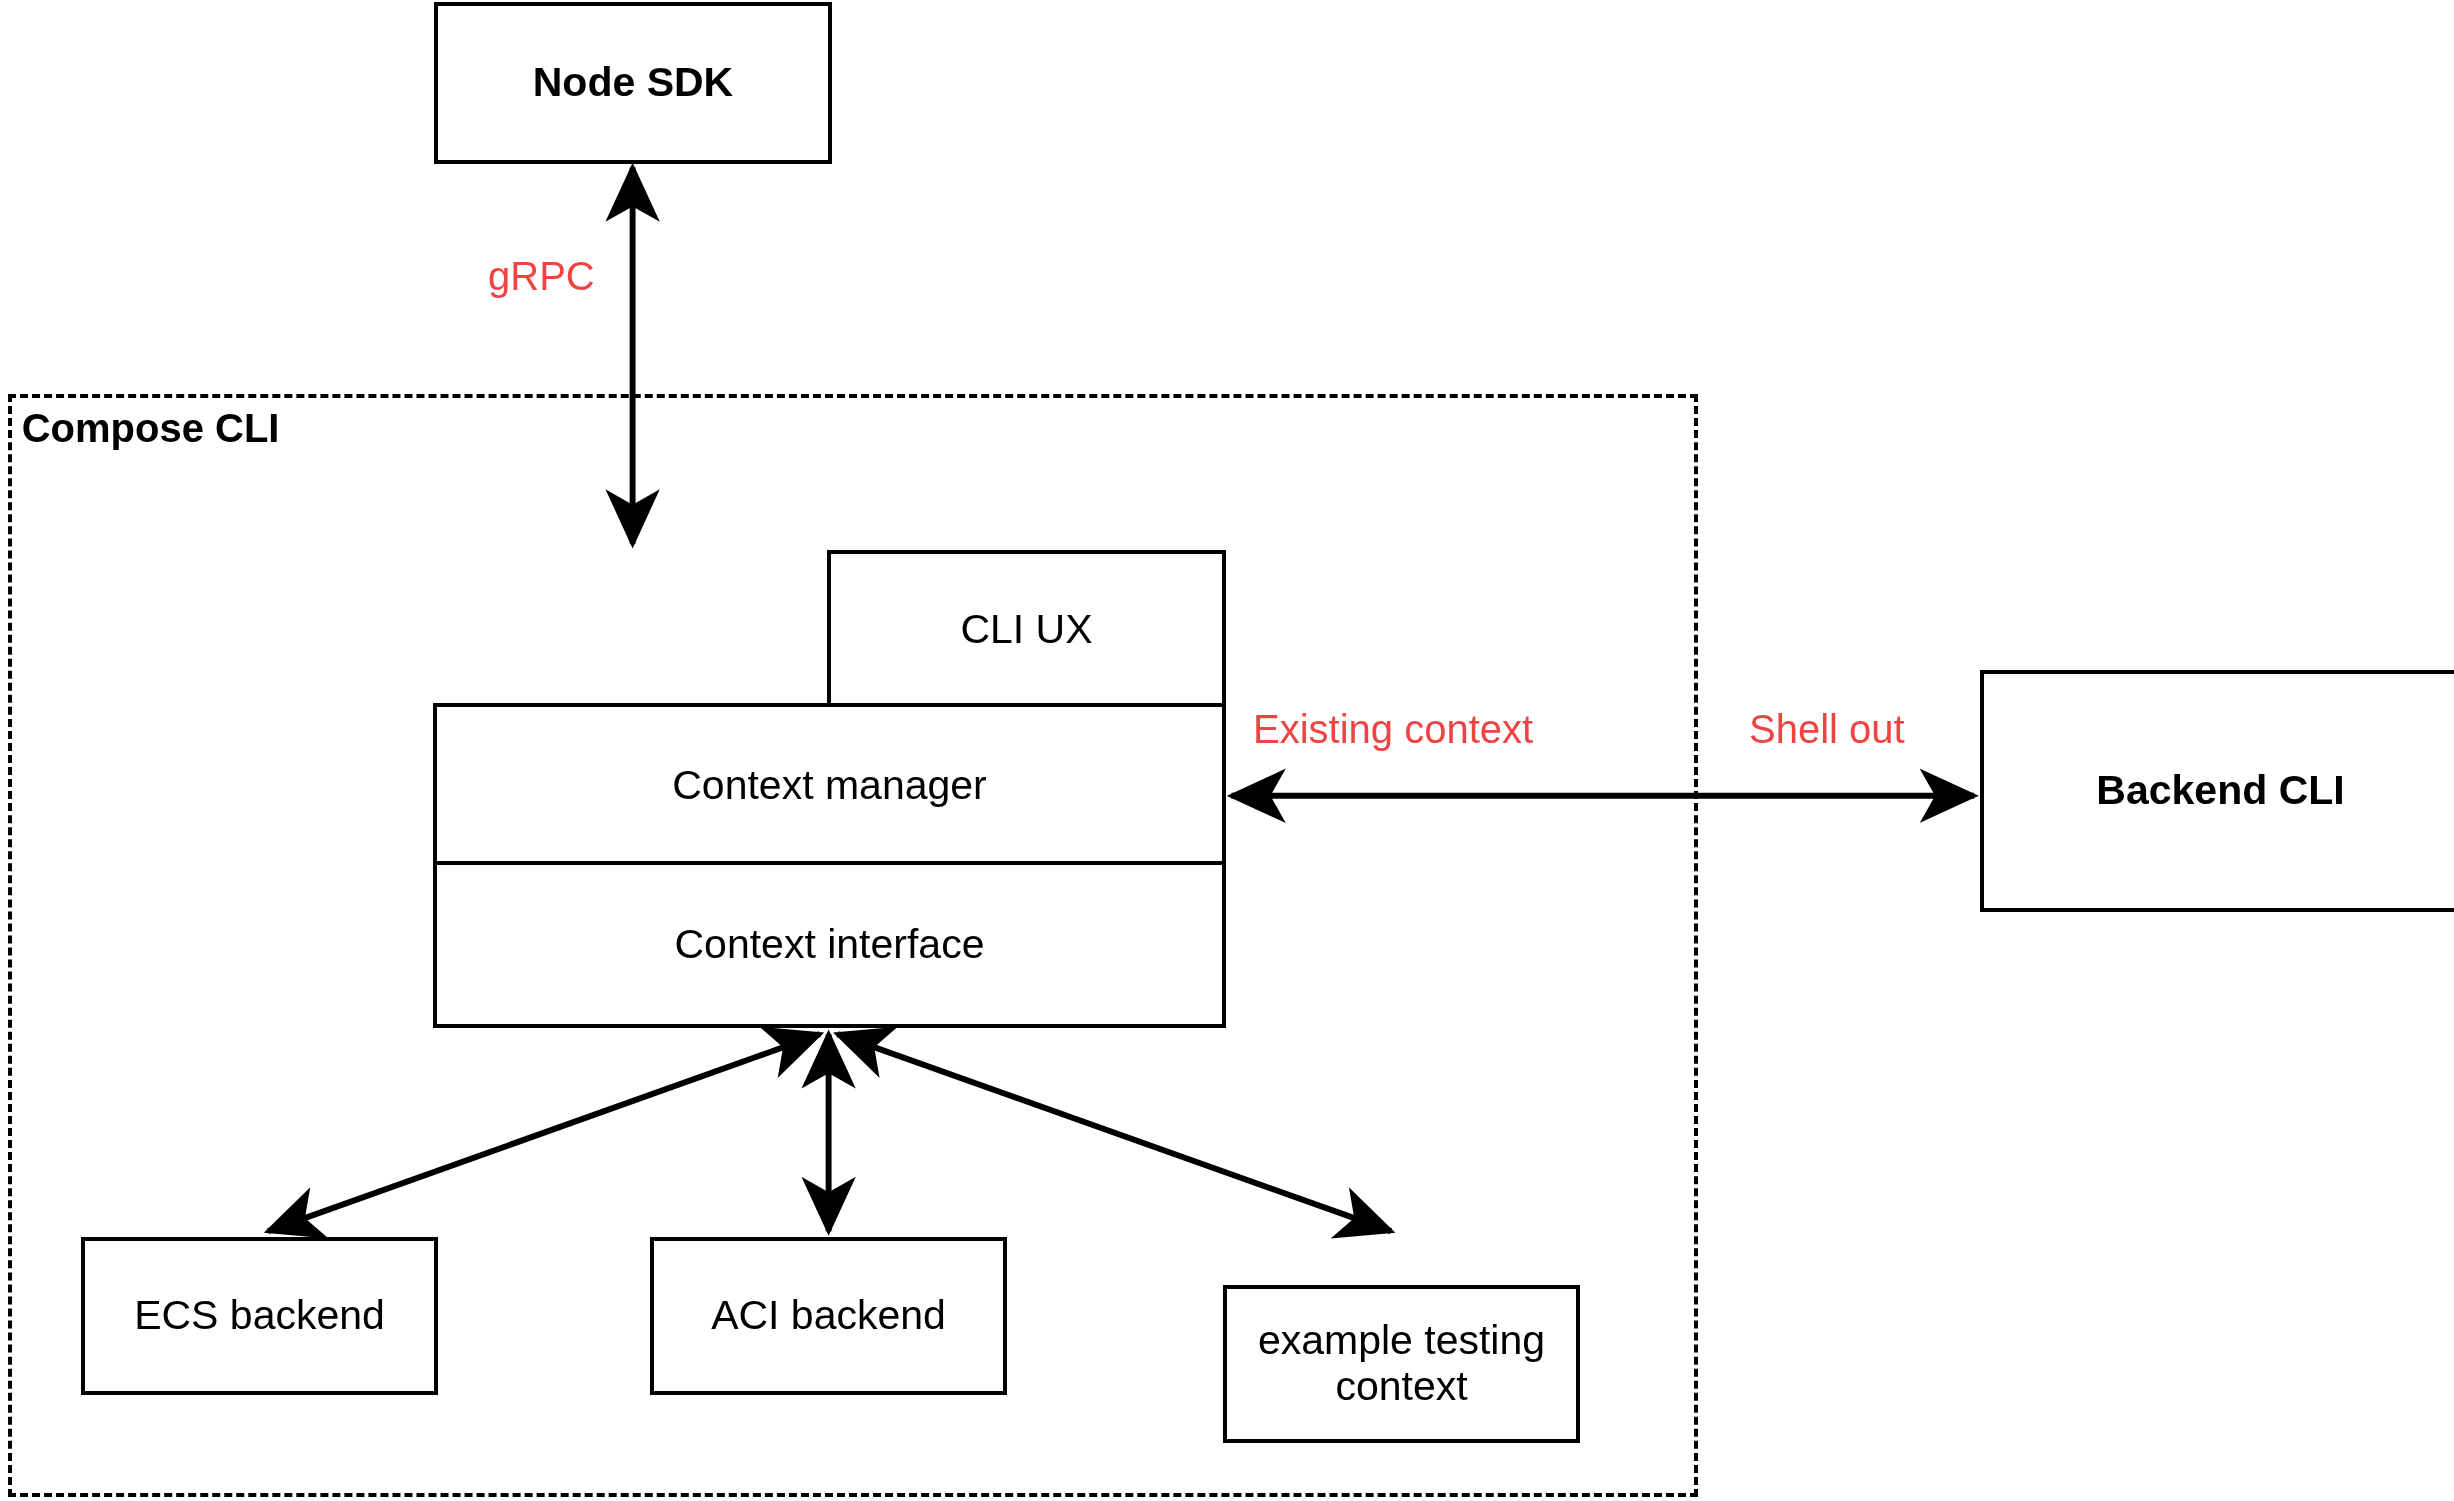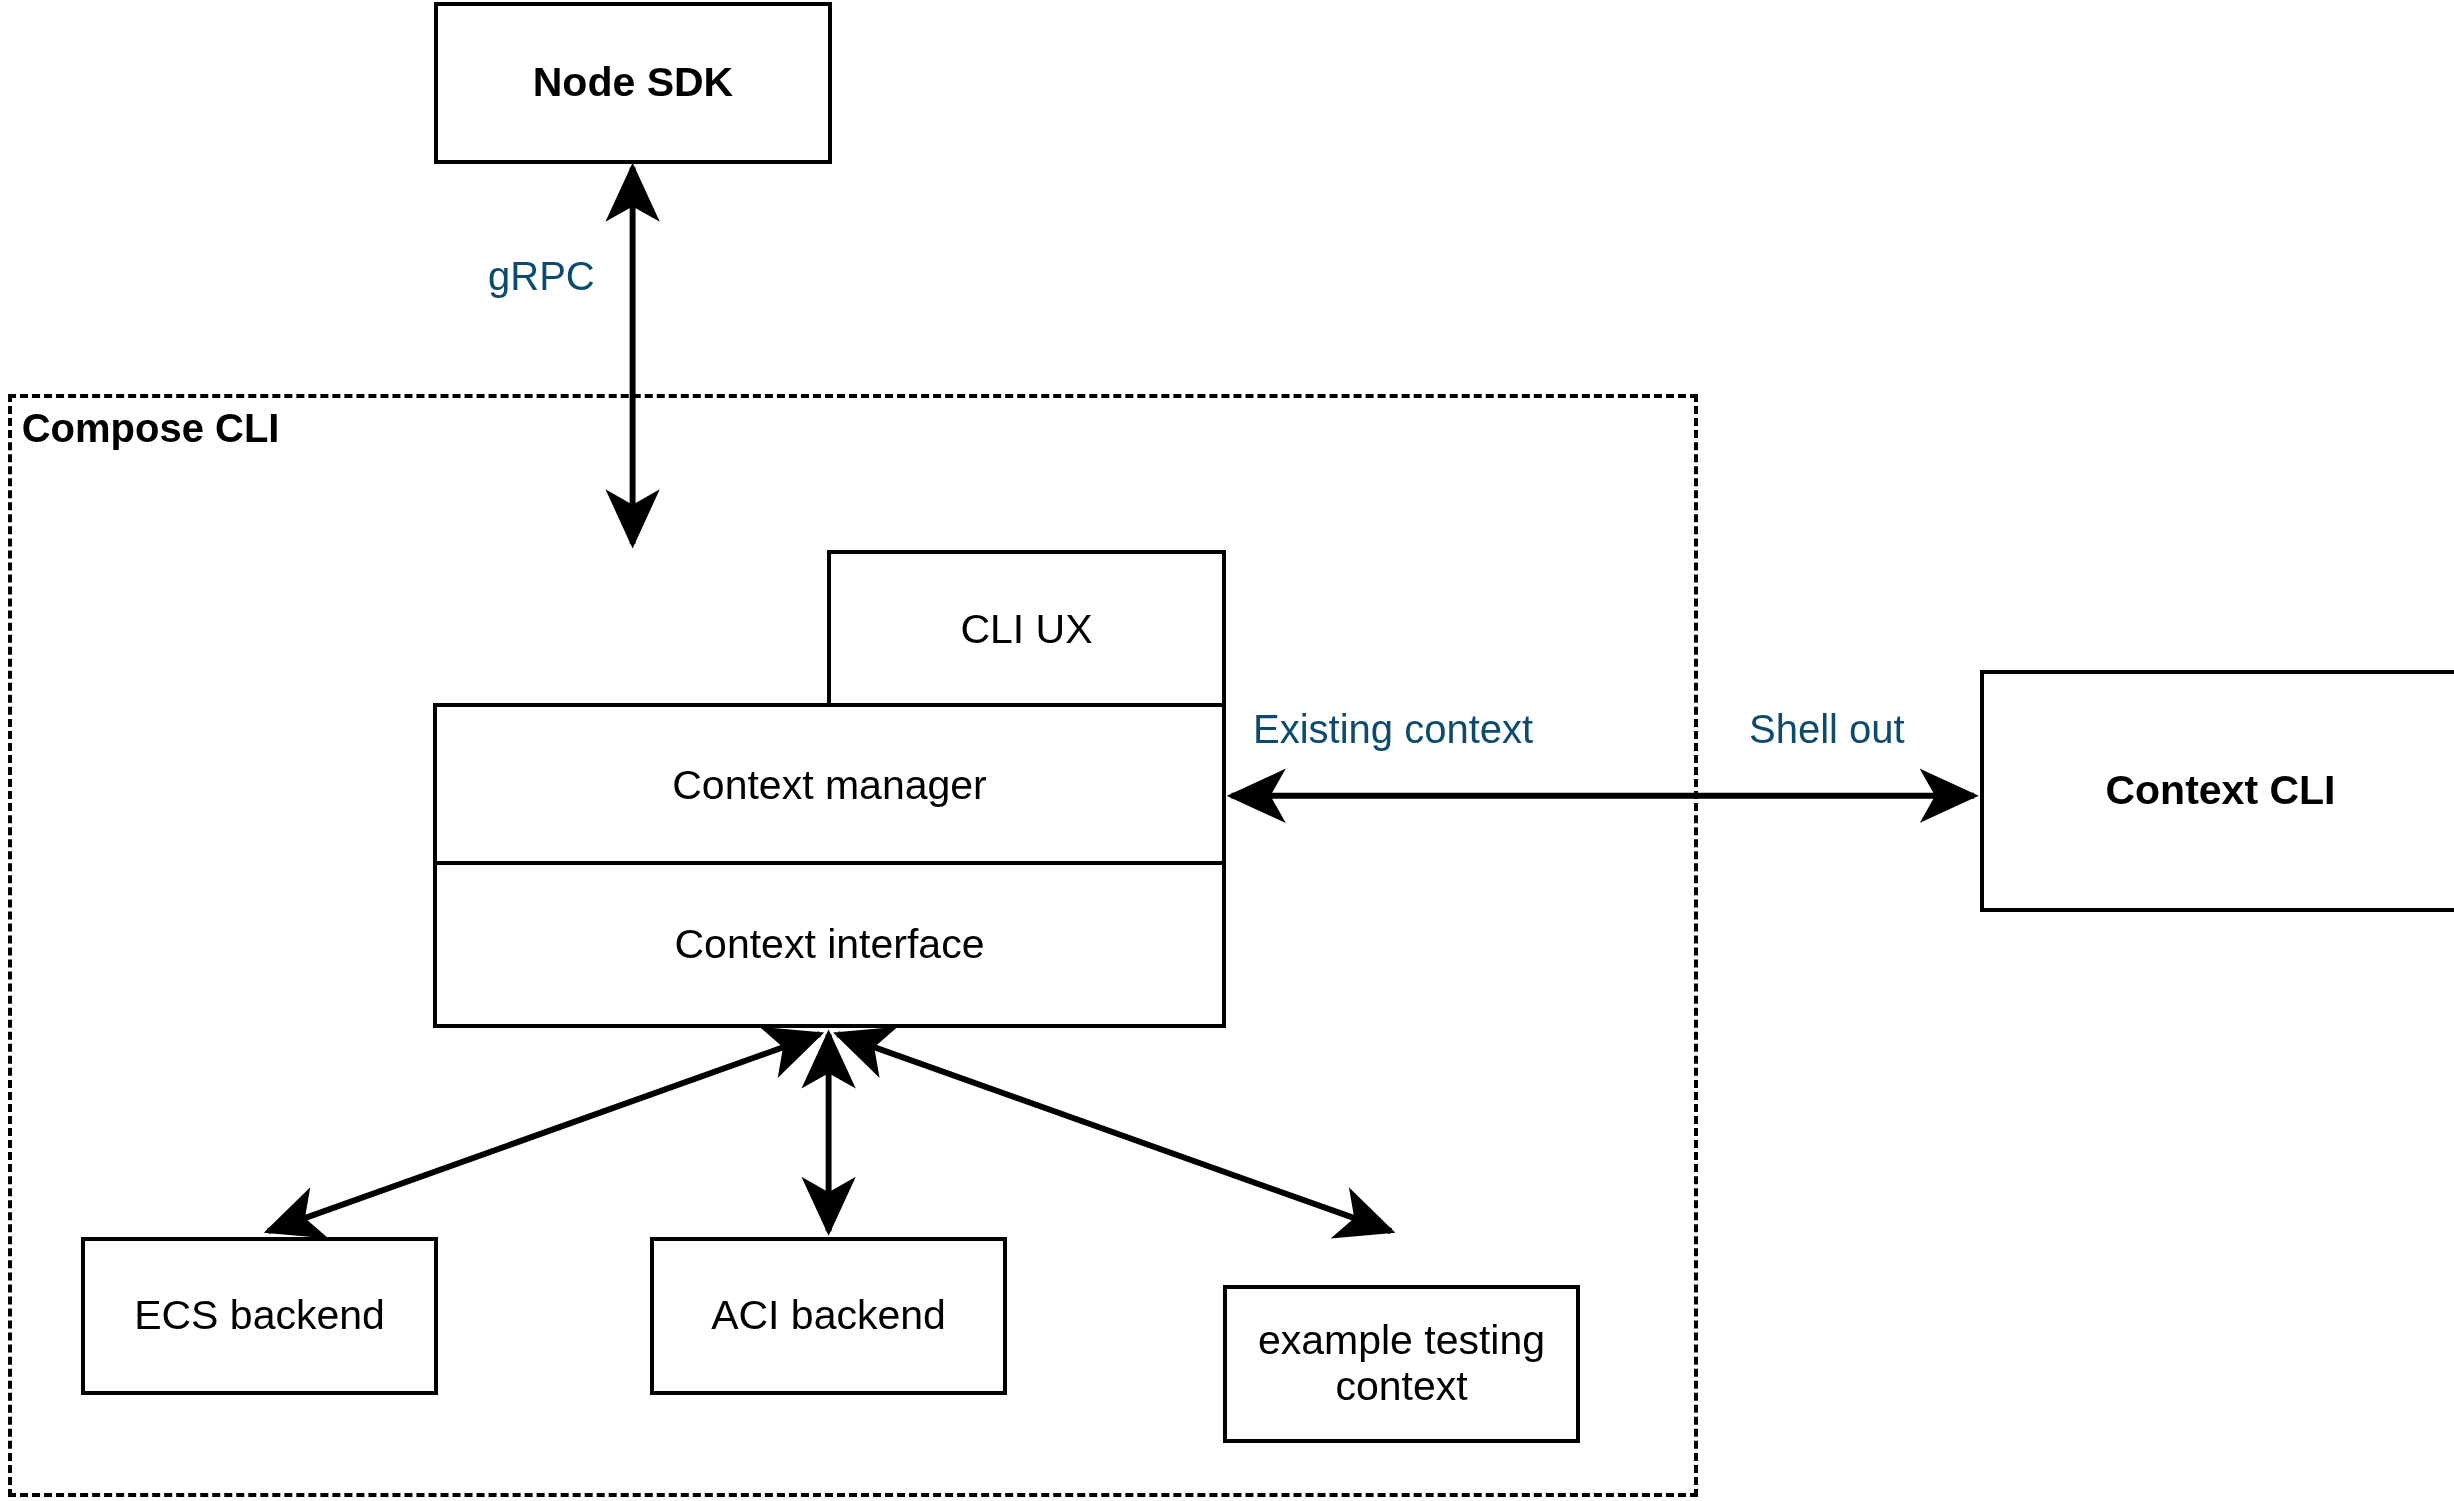--- a/index.html
+++ b/index.html
@@ -109,21 +109,21 @@
     width: 2455px;
     height: 1501px;
     pointer-events: none;
   }
 
   
   .edge-label {
     position: absolute;
     font-size: 40px;
     white-space: nowrap;
-    color: #0c4a6e;
+    color: #ef4444;
   }
   #grpc-label             { left: 488px;  top: 254px; }
   #existing-context-label { left: 1253px; top: 707px; }
   #shell-out-label        { left: 1749px; top: 707px; }
 </style>
 </head>
 <body>
 
 <div id="canvas">
 
@@ -140,21 +140,21 @@
     </div>
     <div class="stack-row" id="ctxmgr-row">
       <span class="box-label">Context manager</span>
     </div>
     <div class="stack-row" id="backend-row">
       <span class="box-label">Context interface</span>
     </div>
   </div>
 
   <div class="box" id="existing-cli-box">
-    <span class="box-label bold">Context CLI</span>
+    <span class="box-label bold">Backend CLI</span>
   </div>
 
   <div class="box" id="ecs-backend-box">
     <span class="box-label">ECS backend</span>
   </div>
   <div class="box" id="aci-backend-box">
     <span class="box-label">ACI backend</span>
   </div>
   <div class="box" id="example-backend-box">
     <span class="box-label">

